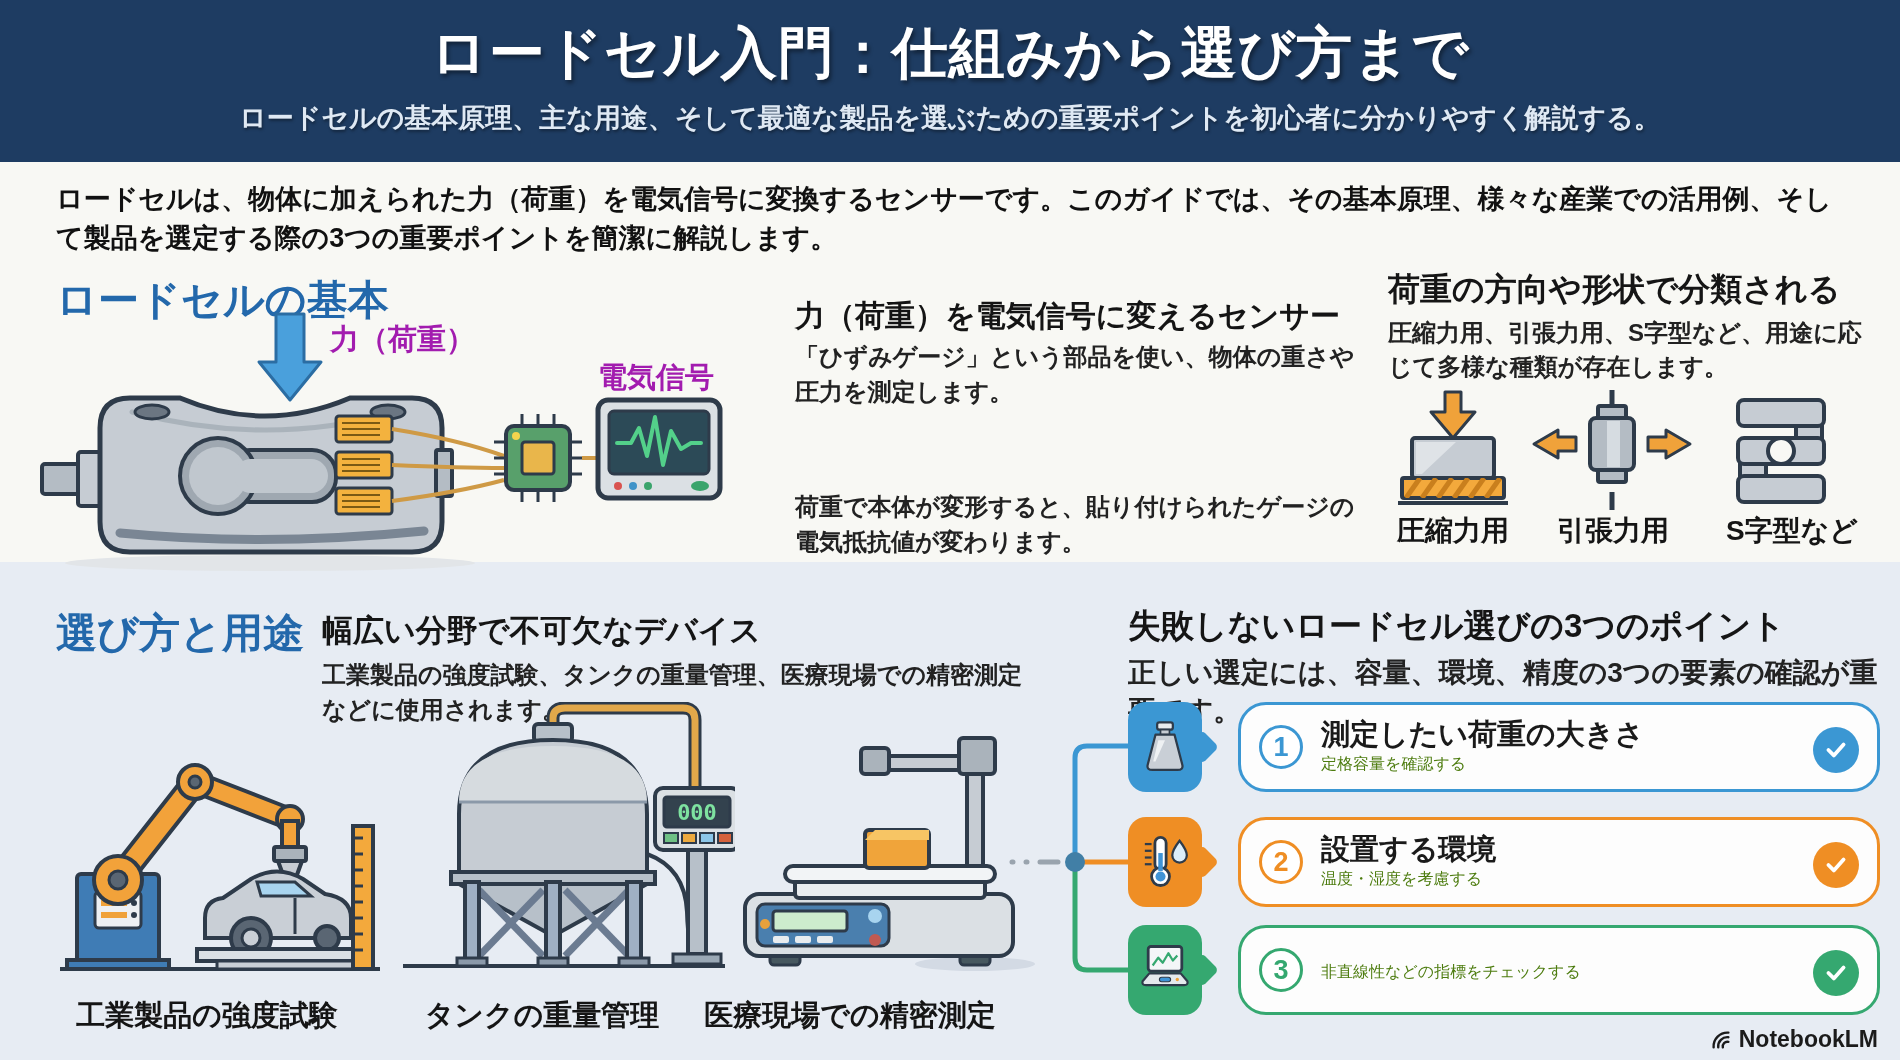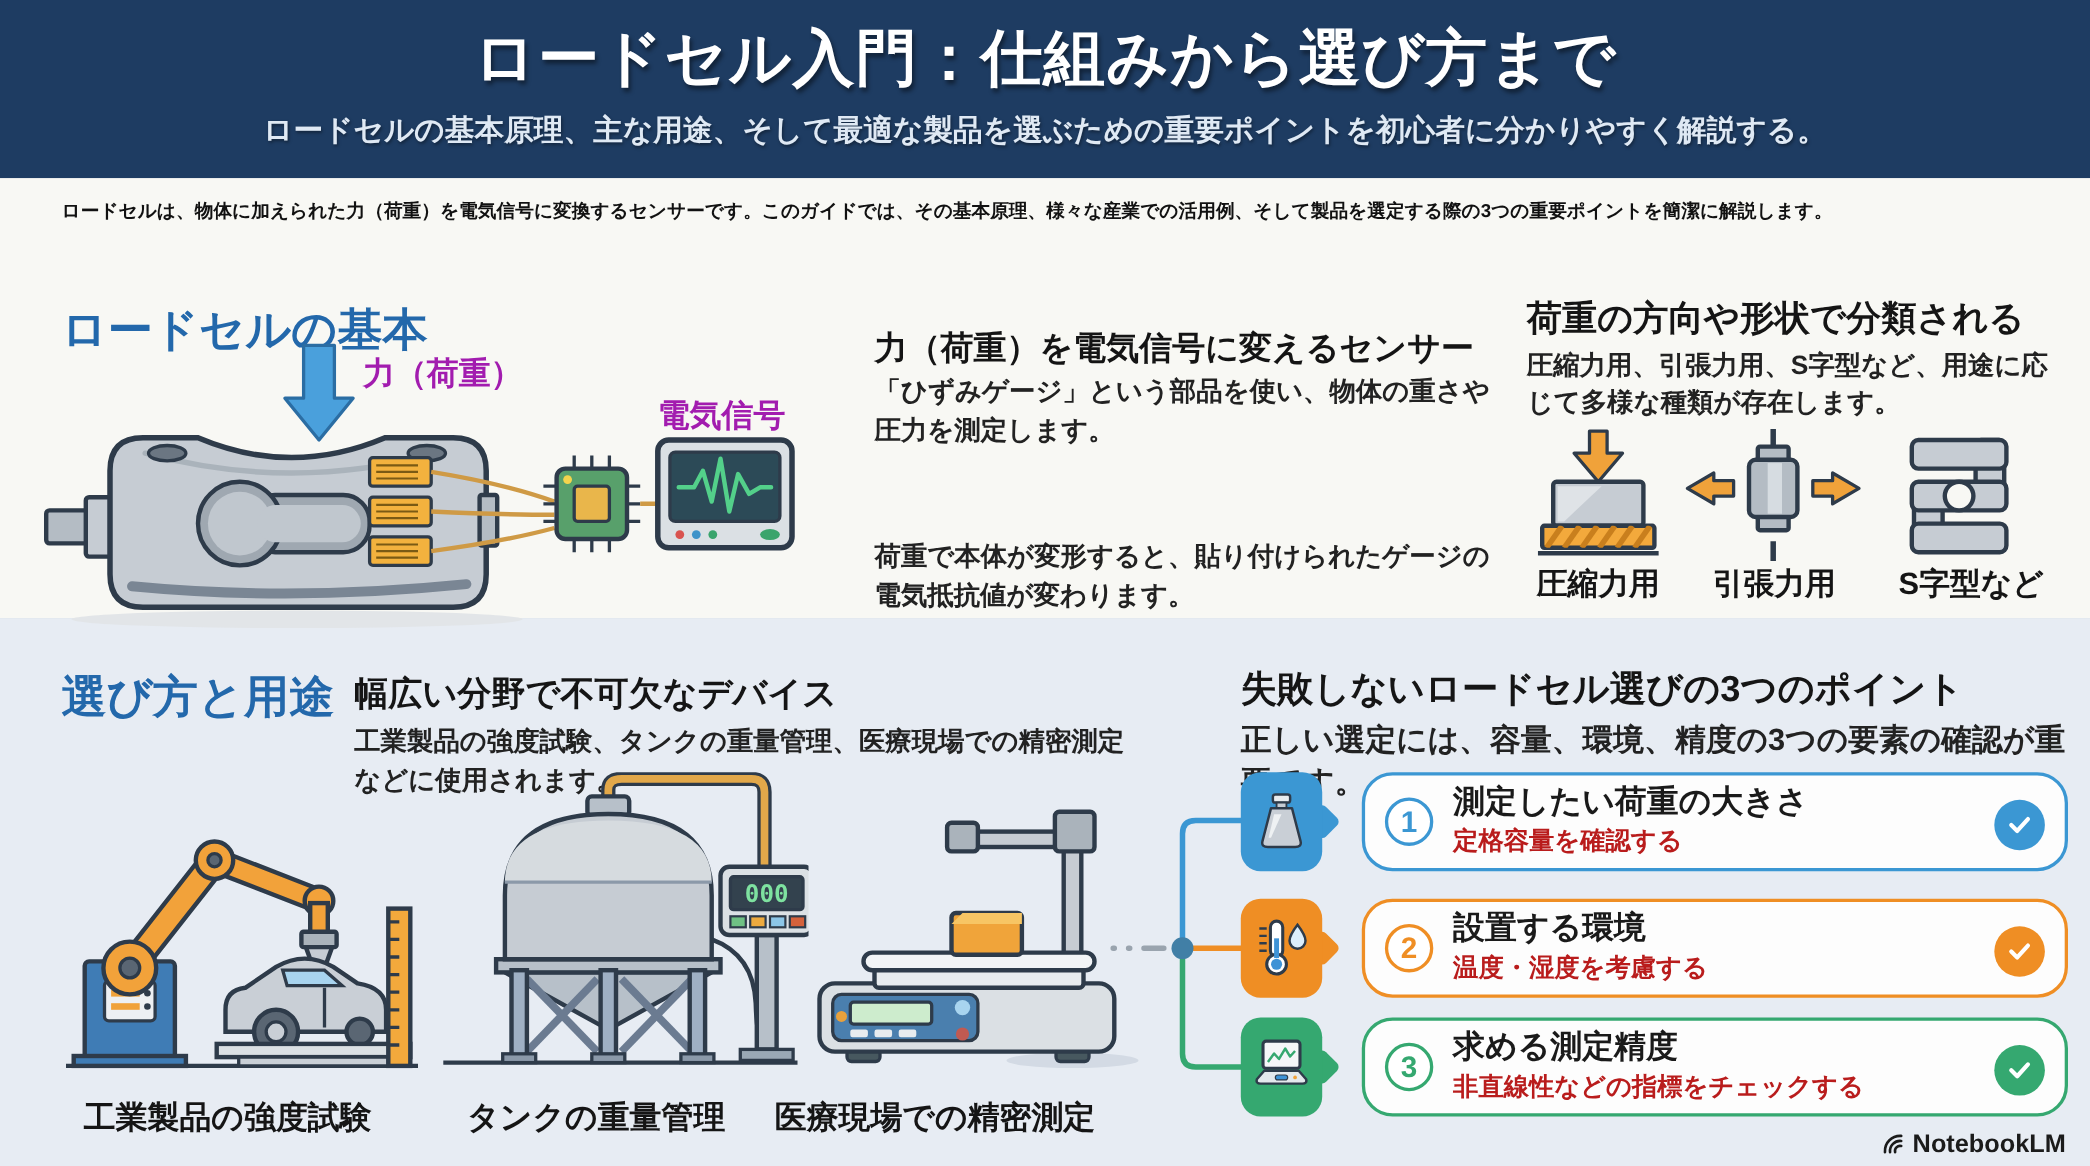--- a/index.html
+++ b/index.html
@@ -9,21 +9,21 @@
   
   .bg-header{left:0;top:0;width:1900px;height:162px;background:#1e3c62;}
   .bg-upper{left:0;top:162px;width:1900px;height:400px;background:#f8f8f4;}
   .bg-lower{left:0;top:562px;width:1900px;height:498px;background:#e7ecf3;}
   
   .hdr-title{left:0;top:16px;width:1900px;text-align:center;color:#ffffff;
              font-size:56px;font-weight:800;letter-spacing:1px;text-shadow:2px 3px 4px rgba(0,0,0,.45);}
   .hdr-sub{left:0;top:100px;width:1900px;text-align:center;color:#dfe9f4;
            font-size:27px;font-weight:700;text-shadow:1px 2px 3px rgba(0,0,0,.4);}
   
-  .intro{left:56px;top:180px;width:1800px;font-size:17px;font-weight:700;line-height:1.45;color:#111;}
+  .intro{left:56px;top:180px;width:1800px;font-size:27px;font-weight:700;line-height:1.45;color:#111;}
   .h-blue{font-size:41px;font-weight:800;color:#2368ab;}
   .basics-heading{left:56px;top:250px;margin-top:23px;}
   .diagram-label{font-size:29px;font-weight:800;color:#a21caf;}
   .mid-title{font-size:30px;font-weight:800;color:#141414;}
   .mid-body{font-size:24px;font-weight:600;line-height:1.45;color:#222;width:575px;}
   .types-heading{left:1388px;top:268px;font-size:32px;font-weight:800;}
   .types-body{left:1388px;top:316px;width:492px;font-size:24px;font-weight:600;line-height:1.42;color:#222;}
   .type-label{font-size:28px;font-weight:800;text-align:center;}
   
   .apps-heading{left:56px;top:606px;}
@@ -37,21 +37,21 @@
   .badge{position:absolute;left:0;top:0;width:74px;height:90px;border-radius:18px;}
   .badge-diamond{position:absolute;left:62px;top:33px;width:24px;height:24px;border-radius:5px;transform:rotate(45deg);}
   .badge-icon{position:absolute;left:9px;top:17px;}
   .pill{position:absolute;left:110px;top:0;width:642px;height:90px;box-sizing:border-box;
         background:#fdfdfd;border-radius:28px;display:flex;align-items:center;}
   .num-circle{flex:0 0 auto;width:44px;height:44px;margin-left:18px;border-radius:50%;
               box-sizing:border-box;border:3px solid;display:flex;align-items:center;justify-content:center;
               font-size:27px;font-weight:800;background:#fff;}
   .pill-text{margin-left:18px;}
   .pill-title{font-size:29px;font-weight:800;line-height:1.1;color:#1a1a1a;}
-  .pill-body{font-size:23px;font-weight:700;color:#b91c1c;margin-top:4px;}
+  .pill-body{font-size:16px;font-weight:400;color:#4d7c0f;margin-top:4px;}
   .check-circle{position:absolute;right:18px;top:22px;width:46px;height:46px;border-radius:50%;
                 display:flex;align-items:center;justify-content:center;}
   .c-blue .badge,.c-blue .badge-diamond,.c-blue .check-circle{background:#3b97d3;}
   .c-blue .pill{border:3.5px solid #3b97d3;} .c-blue .num-circle{border-color:#3b97d3;color:#3b97d3;}
   .c-orange .badge,.c-orange .badge-diamond,.c-orange .check-circle{background:#ef8e24;}
   .c-orange .pill{border:3.5px solid #ef8e24;} .c-orange .num-circle{border-color:#ef8e24;color:#ef8e24;}
   .c-green .badge,.c-green .badge-diamond,.c-green .check-circle{background:#35a870;}
   .c-green .pill{border:3.5px solid #35a870;} .c-green .num-circle{border-color:#35a870;color:#35a870;}
   
   .brand{right:22px;top:1026px;display:flex;align-items:center;gap:6px;
@@ -387,21 +387,20 @@
     <svg class="badge-icon" width="56" height="56" viewBox="0 0 100 100">
       <rect x="20" y="8" width="60" height="44" rx="5" fill="#f4f6f8" stroke="#2e3b4a" stroke-width="5"></rect>
       <polyline points="28,42 38,28 46,37 56,20 64,33 72,24" fill="none" stroke="#35a870" stroke-width="4" stroke-linejoin="round"></polyline>
       <path d="M10,70 L22,56 L78,56 L90,70 Q92,77 84,77 L16,77 Q8,77 10,70 Z" fill="#e4e9ed" stroke="#2e3b4a" stroke-width="4" stroke-linejoin="round"></path>
       <rect x="40" y="63" width="20" height="8" rx="4" fill="#3f93d6" stroke="#2e3b4a" stroke-width="2"></rect>
       <circle cx="72" cy="67" r="3" fill="#f0a23a"></circle>
     </svg>
     <div class="pill">
       <div class="num-circle">3</div>
       <div class="pill-text">
-        <div class="pill-title">求める測定精度</div>
         <div class="pill-body">非直線性などの指標をチェックする</div>
       </div>
       <div class="check-circle">
         <svg width="26" height="26" viewBox="0 0 24 24">
             <path d="M5,12 L10,17 L19,7" fill="none" stroke="#fff" stroke-width="3.5" stroke-linecap="round" stroke-linejoin="round"></path>
           </svg>
       </div>
     </div>
   </div>
 

